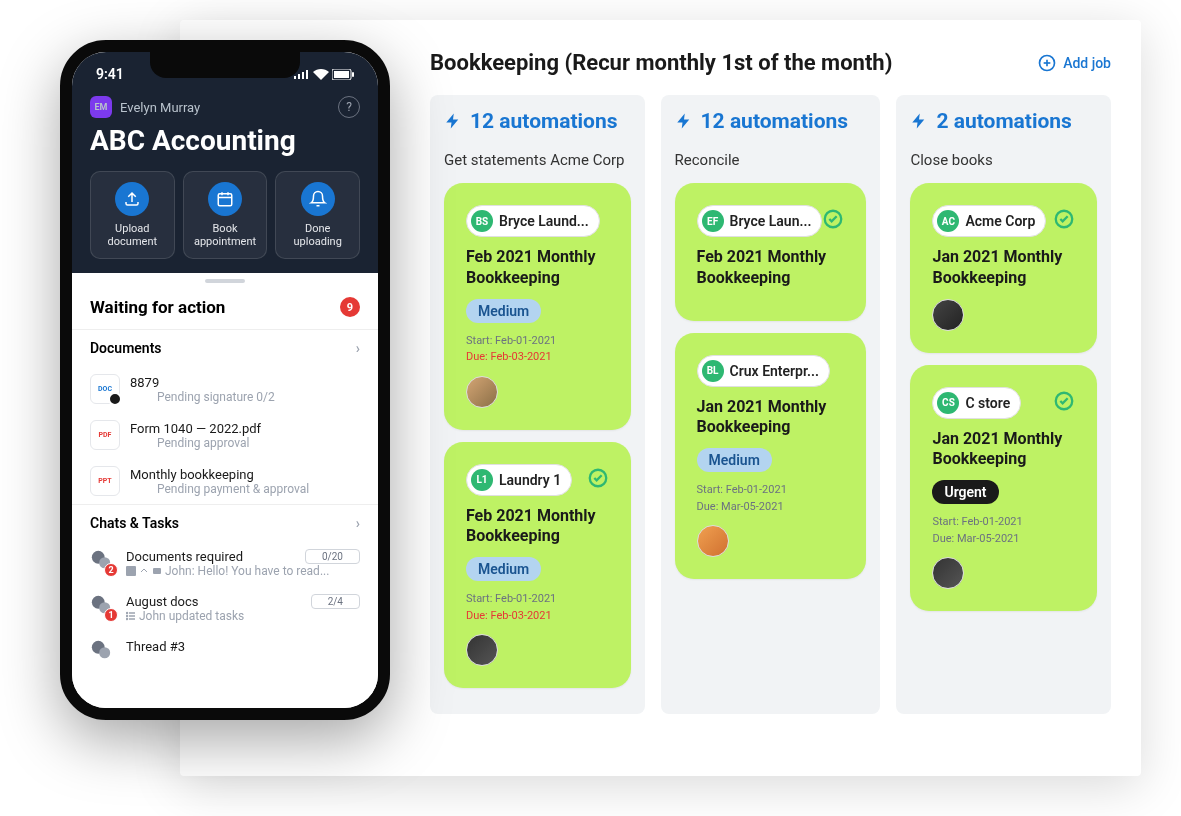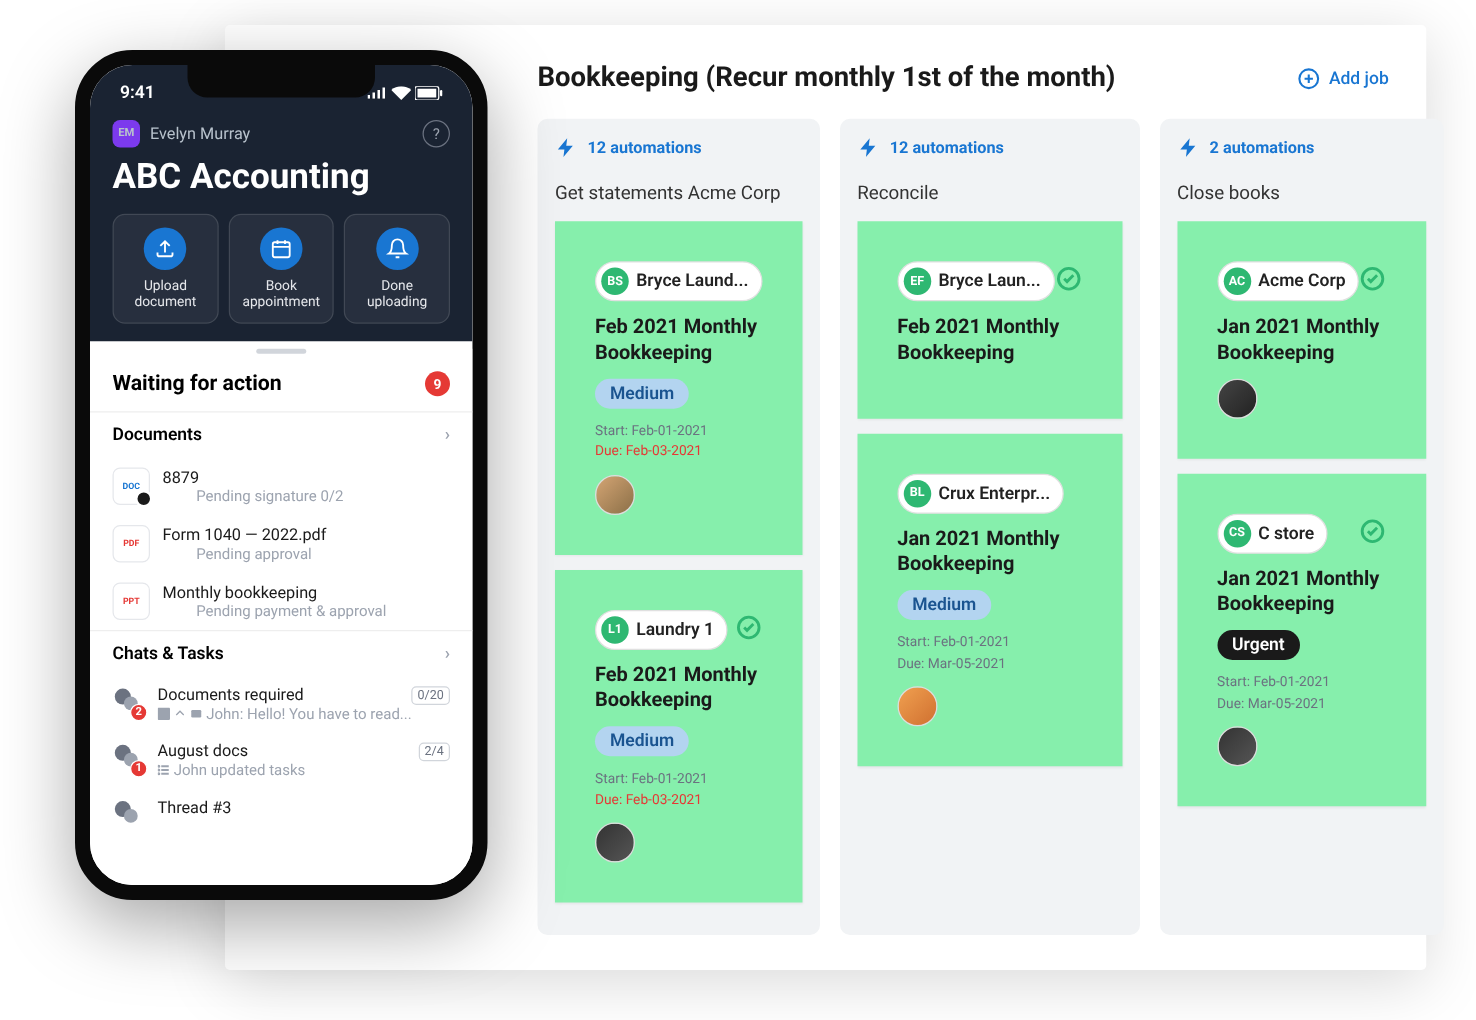--- a/index.html
+++ b/index.html
@@ -53,33 +53,33 @@
     background: #f1f3f5;
     border-radius: 8px;
     padding: 14px;
   }
   .col-automations {
     display: flex;
     align-items: center;
     gap: 8px;
     color: #1976d2;
     font-weight: 700;
-    font-size: 13px;
+    font-size: 21px;
     margin-bottom: 18px;
   }
   .col-automations svg { width: 18px; height: 18px; }
   .col-title {
     font-size: 15px;
     color: #333;
     margin-bottom: 14px;
   }
   .card {
-    background: #86efac;
-    border-radius: 0;
-    padding: 32px;
+    background: #bef264;
+    border-radius: 19px;
+    padding: 22px;
     margin-bottom: 12px;
     box-shadow: 0 1px 2px rgba(0,0,0,0.06);
   }
   .client-row {
     display: flex;
     justify-content: space-between;
     align-items: center;
     margin-bottom: 10px;
   }
   .client-pill {
@@ -343,21 +343,21 @@
     font-weight: 700;
     border: 1.5px solid #fff;
   }
   .chat-text { flex: 1; min-width: 0; }
   .chat-title-row { display: flex; justify-content: space-between; align-items: center; gap: 6px; }
   .chat-title { font-size: 13px; color: #1a1a1a; }
   .task-count {
     font-size: 10px;
     border: 1px solid #d1d5db;
     border-radius: 4px;
-    padding: 1px 4px;
+    padding: 1px 16px;
     color: #6b7280;
   }
   .chat-sub { font-size: 12px; color: #9ca3af; white-space: nowrap; overflow: hidden; text-overflow: ellipsis; display: flex; align-items: center; gap: 3px; }
   .chat-sub svg { width: 10px; height: 10px; flex-shrink: 0; }
 </style>
 </head>
 <body>
 
 <div class="board">
   <div class="board-header">

